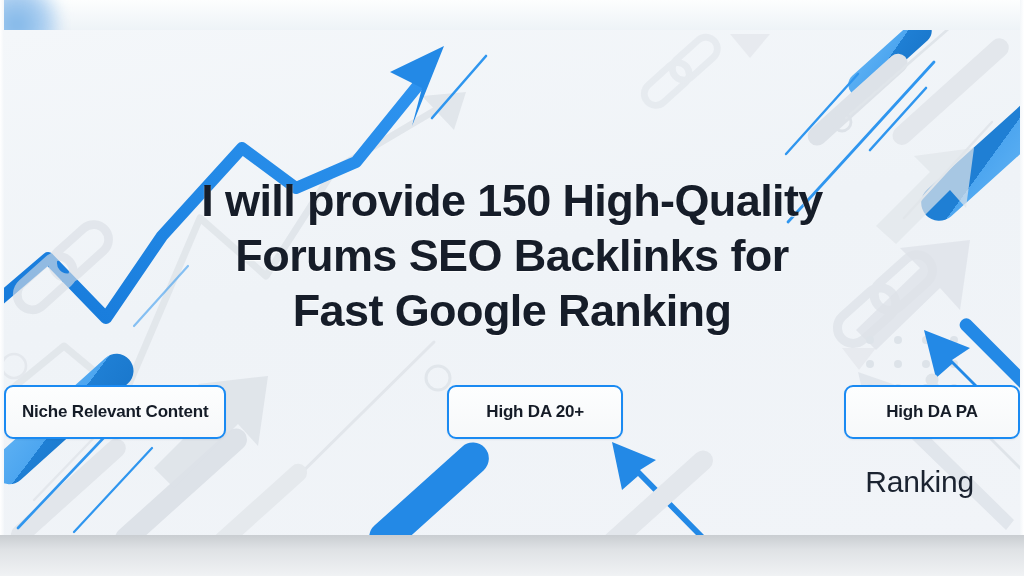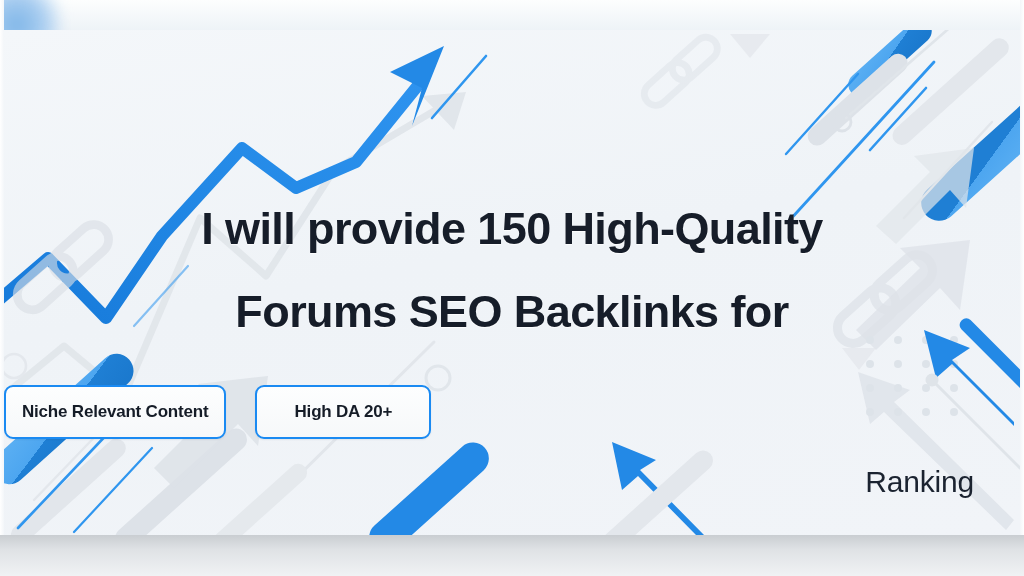--- a/index.html
+++ b/index.html
@@ -95,29 +95,28 @@
     font-family: "Liberation Sans", sans-serif;
     font-weight: 700;
     font-size: 45px;
     line-height: 55px;
     letter-spacing: -0.6px;
     text-shadow: 0 1px 1px rgba(255,255,255,0.85);
   }
   .headline .l {
     display: block;
     white-space: nowrap;
-    margin-top: 28px;
   }
 
   .badges {
     position: absolute;
     left: 0; top: 355px;
     width: 1016px;
     display: flex;
-    justify-content: flex-start;
+    justify-content: space-between;
     align-items: stretch;
     gap: 29px;
   }
   .badge {
     box-sizing: border-box;
     min-width: 176px;
     height: 54px;
     padding: 0 16px;
     border: 2.6px solid #1a8af2;
     border-radius: 9px;
@@ -297,25 +296,27 @@
       </g>
 
       <line x1="130" y1="296" x2="184" y2="236" stroke="#2f96ef" stroke-width="2.2" stroke-linecap="round" opacity="0.55"></line>
     </svg>
 
     <div class="content">
 
       <div class="headline">
         <span class="l">I will provide 150 High-Quality</span>
         <span class="l">Forums SEO Backlinks for</span>
+        <span class="l">Fast Google Ranking</span>
       </div>
 
       <div class="badges">
         <div class="badge multi">Niche Relevant Content</div>
         <div class="badge">High DA 20+</div>
+        <div class="badge">High DA PA</div>
       </div>
 
       <div class="logo">Ranking</div>
 
     </div>
   </div>
 
   <div class="frame-left"></div>
   <div class="frame-right"></div>
   <div class="frame-bottom"></div>

